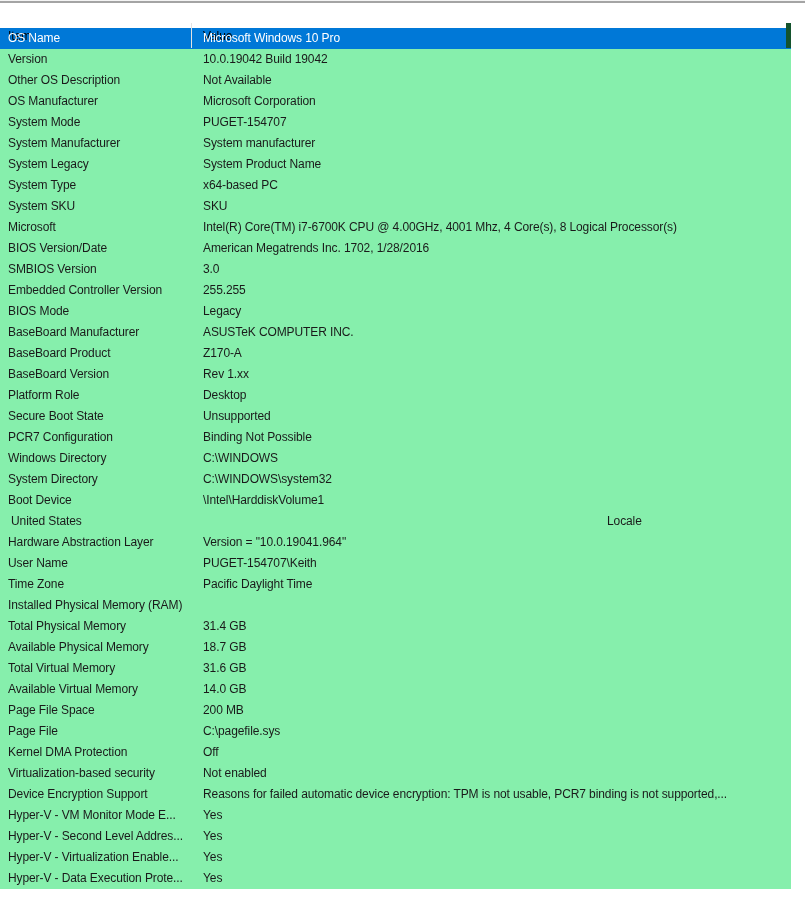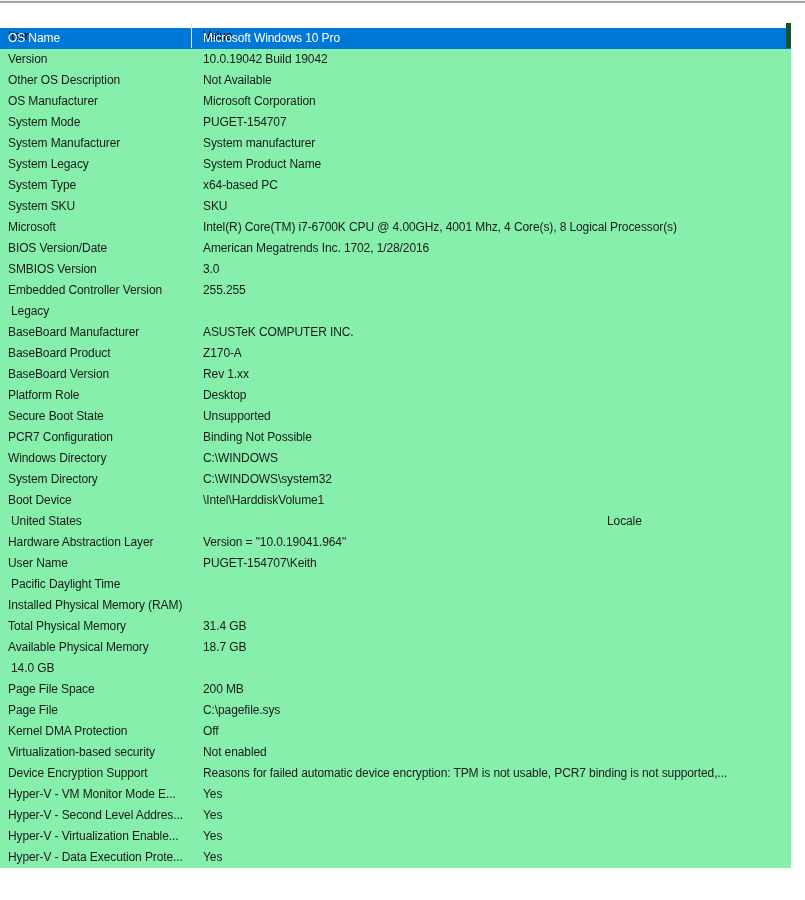--- a/index.html
+++ b/index.html
@@ -134,20 +134,21 @@
   </div>
         <div class="row">
     <div class="cell item-cell">SMBIOS Version</div>
     <div class="cell value-cell">3.0</div>
   </div>
         <div class="row">
     <div class="cell item-cell">Embedded Controller Version</div>
     <div class="cell value-cell">255.255</div>
   </div>
         <div class="row">
+    <div class="cell item-cell">BIOS Mode</div>
     <div class="cell value-cell">Legacy</div>
   </div>
         <div class="row">
     <div class="cell item-cell">BaseBoard Manufacturer</div>
     <div class="cell value-cell">ASUSTeK COMPUTER INC.</div>
   </div>
         <div class="row">
     <div class="cell item-cell">BaseBoard Product</div>
     <div class="cell value-cell">Z170-A</div>
   </div>
@@ -185,34 +186,40 @@
   </div>
         <div class="row">
     <div class="cell item-cell">Hardware Abstraction Layer</div>
     <div class="cell value-cell">Version = "10.0.19041.964"</div>
   </div>
         <div class="row">
     <div class="cell item-cell">User Name</div>
     <div class="cell value-cell">PUGET-154707\Keith</div>
   </div>
         <div class="row">
+    <div class="cell item-cell">Time Zone</div>
     <div class="cell value-cell">Pacific Daylight Time</div>
   </div>
         <div class="row">
     <div class="cell item-cell">Installed Physical Memory (RAM)</div>
   </div>
         <div class="row">
     <div class="cell item-cell">Total Physical Memory</div>
     <div class="cell value-cell">31.4 GB</div>
   </div>
         <div class="row">
     <div class="cell item-cell">Available Physical Memory</div>
     <div class="cell value-cell">18.7 GB</div>
   </div>
         <div class="row">
+    <div class="cell item-cell">Total Virtual Memory</div>
+    <div class="cell value-cell">31.6 GB</div>
+  </div>
+        <div class="row">
+    <div class="cell item-cell">Available Virtual Memory</div>
     <div class="cell value-cell">14.0 GB</div>
   </div>
         <div class="row">
     <div class="cell item-cell">Page File Space</div>
     <div class="cell value-cell">200 MB</div>
   </div>
         <div class="row">
     <div class="cell item-cell">Page File</div>
     <div class="cell value-cell">C:\pagefile.sys</div>
   </div>

